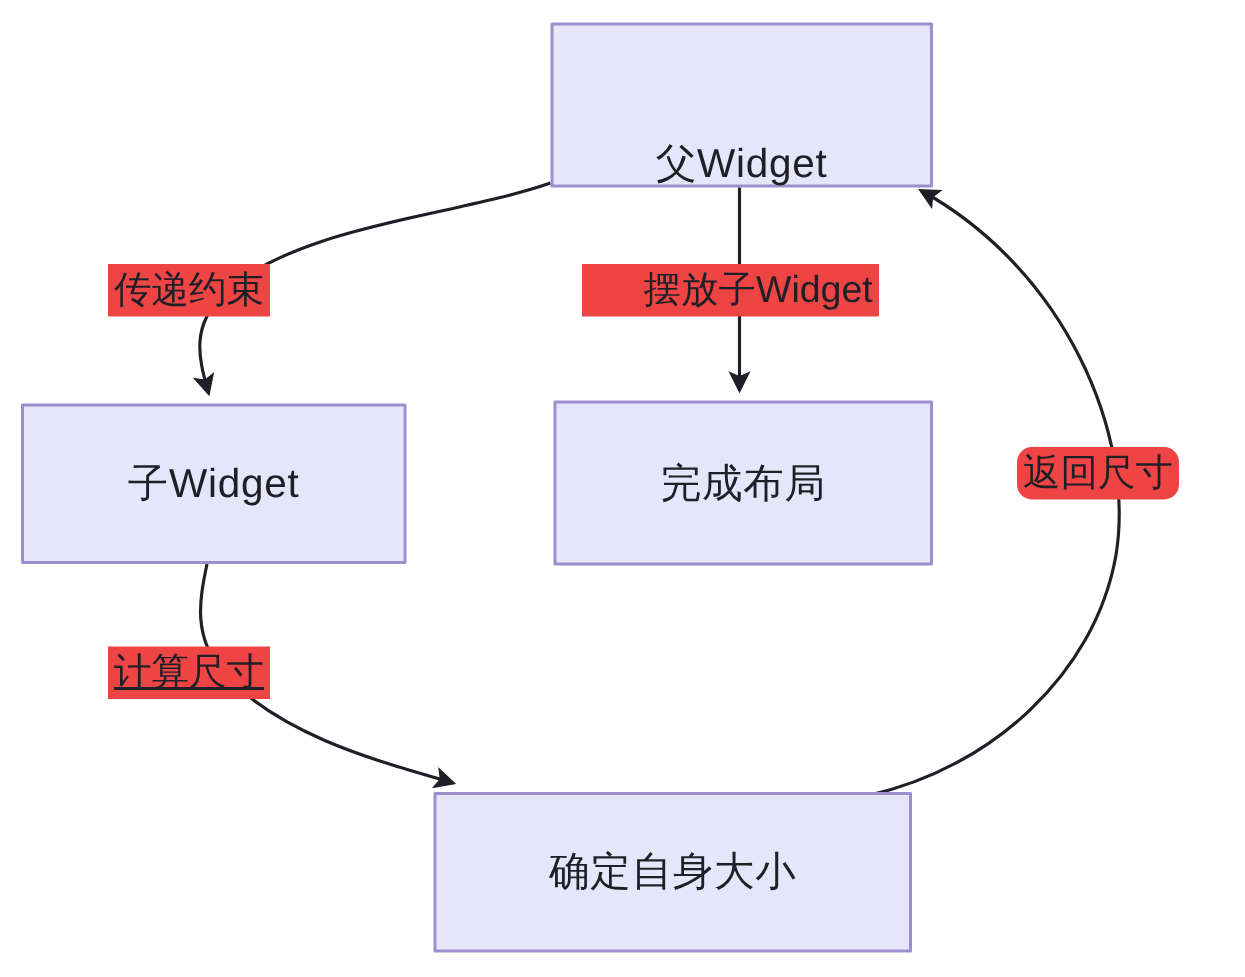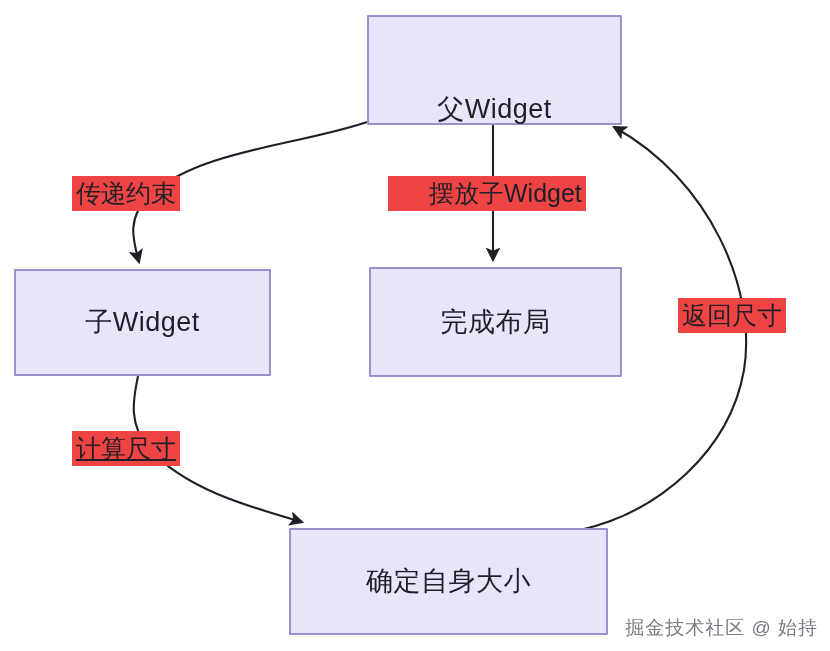--- a/index.html
+++ b/index.html
@@ -64,21 +64,21 @@
   }
   
   #node-parent      { left: 367px; top: 15px;  width: 255px; height: 110px; align-items: flex-end; }
   #node-child       { left: 14px;  top: 269px; width: 257px; height: 107px; }
   #node-finish      { left: 369px; top: 267px; width: 253px; height: 110px; }
   #node-self-size   { left: 289px; top: 528px; width: 319px; height: 107px; }
   
   #label-pass-constraint { left: 72px;  top: 176px; }
   #label-place-child     { left: 388px; top: 176px; padding-left: 41px; }
   #label-compute-size    { left: 72px;  top: 431px; text-decoration: underline; }
-  #label-return-size     { left: 678px; top: 298px; }
+  #label-return-size     { left: 678px; top: 298px; border-radius: 10px; }
 </style>
 </head>
 <body>
 
 <div id="diagram-canvas">
 
   <svg id="edge-layer" viewBox="0 0 830 651" width="830" height="651" xmlns="http://www.w3.org/2000/svg">
     <defs>
       <marker id="arrowhead" viewBox="0 0 10 10" refX="8.5" refY="5" markerWidth="7" markerHeight="7" orient="auto-start-reverse">
         <path d="M 0 0 L 10 5 L 0 10 L 2.2 5 z" fill="#1f1f28"></path>
@@ -111,15 +111,14 @@
   </div>
 
   <div class="edge-label" id="label-pass-constraint">传递约束</div>
 
   <div class="edge-label" id="label-place-child">摆放子Widget</div>
 
   <div class="edge-label" id="label-compute-size">计算尺寸</div>
 
   <div class="edge-label" id="label-return-size">返回尺寸</div>
 
-  <div class="watermark">掘金技术社区 @ 始持</div>
 
 </div>
 
 </body></html>

